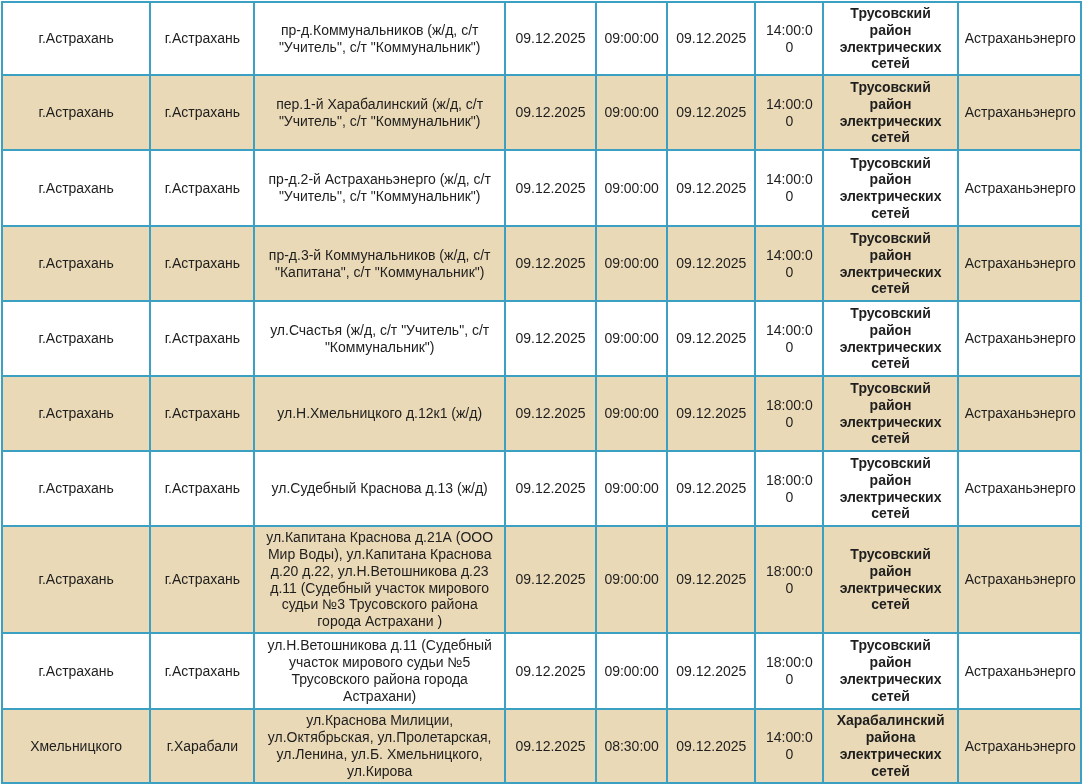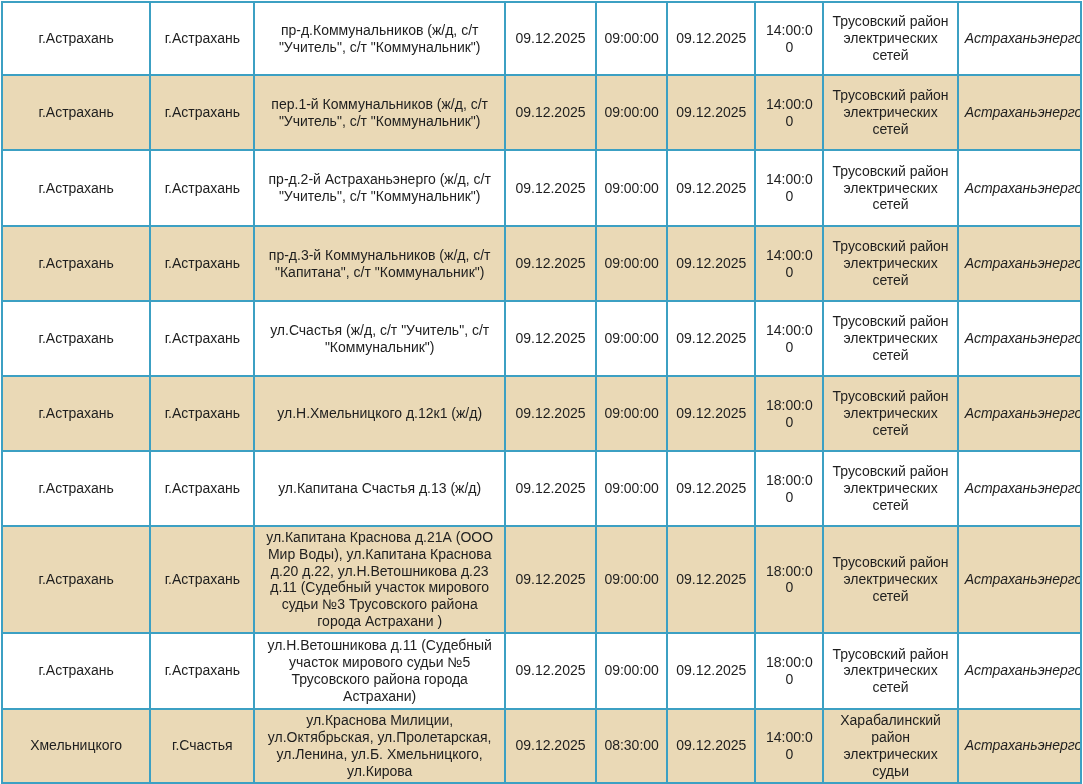--- a/index.html
+++ b/index.html
@@ -32,22 +32,22 @@
     font-size: 14px;
     line-height: 1.2;
     color: #1e1e1e;
     padding: 2px 6px;
     word-wrap: break-word;
     overflow: hidden;
   }
   table.outage-table tr.alt td {
     background: #ead9b6;
   }
-  td.col-grid_org { padding: 2px 12px; }
-  td.col-company  { padding: 2px 2px; white-space: nowrap; font-style: italic; }
+  td.col-grid_org { padding: 2px 12px; font-weight: bold; }
+  td.col-company  { padding: 2px 2px; white-space: nowrap; }
   td.col-streets  { padding: 2px 6px; }
 </style>
 </head>
 <body>
 
 <div class="page">
   <table class="outage-table">
     <colgroup>
       <col style="width:148px">
       <col style="width:104px">
@@ -67,21 +67,21 @@
           <td class="col-date_start">09.12.2025</td>
           <td class="col-time_start">09:00:00</td>
           <td class="col-date_end">09.12.2025</td>
           <td class="col-time_end">14:00:00</td>
           <td class="col-grid_org">Трусовский район электрических сетей</td>
           <td class="col-company">Астраханьэнерго</td>
         </tr>
         <tr class="alt" style="height: 75px;">
           <td class="col-district">г.Астрахань</td>
           <td class="col-city">г.Астрахань</td>
-          <td class="col-streets">пер.1-й Коммунальников (ж/д, с/т "Учитель", с/т "Коммунальник")</td>
+          <td class="col-streets">пер.1-й Харабалинский (ж/д, с/т "Учитель", с/т "Коммунальник")</td>
           <td class="col-date_start">09.12.2025</td>
           <td class="col-time_start">09:00:00</td>
           <td class="col-date_end">09.12.2025</td>
           <td class="col-time_end">14:00:00</td>
           <td class="col-grid_org">Трусовский район электрических сетей</td>
           <td class="col-company">Астраханьэнерго</td>
         </tr>
         <tr style="height: 76px;">
           <td class="col-district">г.Астрахань</td>
           <td class="col-city">г.Астрахань</td>
@@ -122,21 +122,21 @@
           <td class="col-date_start">09.12.2025</td>
           <td class="col-time_start">09:00:00</td>
           <td class="col-date_end">09.12.2025</td>
           <td class="col-time_end">18:00:00</td>
           <td class="col-grid_org">Трусовский район электрических сетей</td>
           <td class="col-company">Астраханьэнерго</td>
         </tr>
         <tr style="height: 75px;">
           <td class="col-district">г.Астрахань</td>
           <td class="col-city">г.Астрахань</td>
-          <td class="col-streets">ул.Капитана Счастья д.13 (ж/д)</td>
+          <td class="col-streets">ул.Судебный Краснова д.13 (ж/д)</td>
           <td class="col-date_start">09.12.2025</td>
           <td class="col-time_start">09:00:00</td>
           <td class="col-date_end">09.12.2025</td>
           <td class="col-time_end">18:00:00</td>
           <td class="col-grid_org">Трусовский район электрических сетей</td>
           <td class="col-company">Астраханьэнерго</td>
         </tr>
         <tr class="alt" style="height: 105px;">
           <td class="col-district">г.Астрахань</td>
           <td class="col-city">г.Астрахань</td>
@@ -154,24 +154,24 @@
           <td class="col-streets">ул.Н.Ветошникова д.11 (Судебный участок мирового судьи №5 Трусовского района города Астрахани)</td>
           <td class="col-date_start">09.12.2025</td>
           <td class="col-time_start">09:00:00</td>
           <td class="col-date_end">09.12.2025</td>
           <td class="col-time_end">18:00:00</td>
           <td class="col-grid_org">Трусовский район электрических сетей</td>
           <td class="col-company">Астраханьэнерго</td>
         </tr>
         <tr class="alt" style="height: 74px;">
           <td class="col-district">Хмельницкого</td>
-          <td class="col-city">г.Счастья</td>
+          <td class="col-city">г.Харабали</td>
           <td class="col-streets">ул.Краснова Милиции, ул.Октябрьская, ул.Пролетарская, ул.Ленина, ул.Б. Хмельницкого, ул.Кирова</td>
           <td class="col-date_start">09.12.2025</td>
           <td class="col-time_start">08:30:00</td>
           <td class="col-date_end">09.12.2025</td>
           <td class="col-time_end">14:00:00</td>
-          <td class="col-grid_org">Харабалинский район электрических судьи</td>
+          <td class="col-grid_org">Харабалинский района электрических сетей</td>
           <td class="col-company">Астраханьэнерго</td>
         </tr>
       </tbody>
   </table>
 </div>
 
 </body></html>

